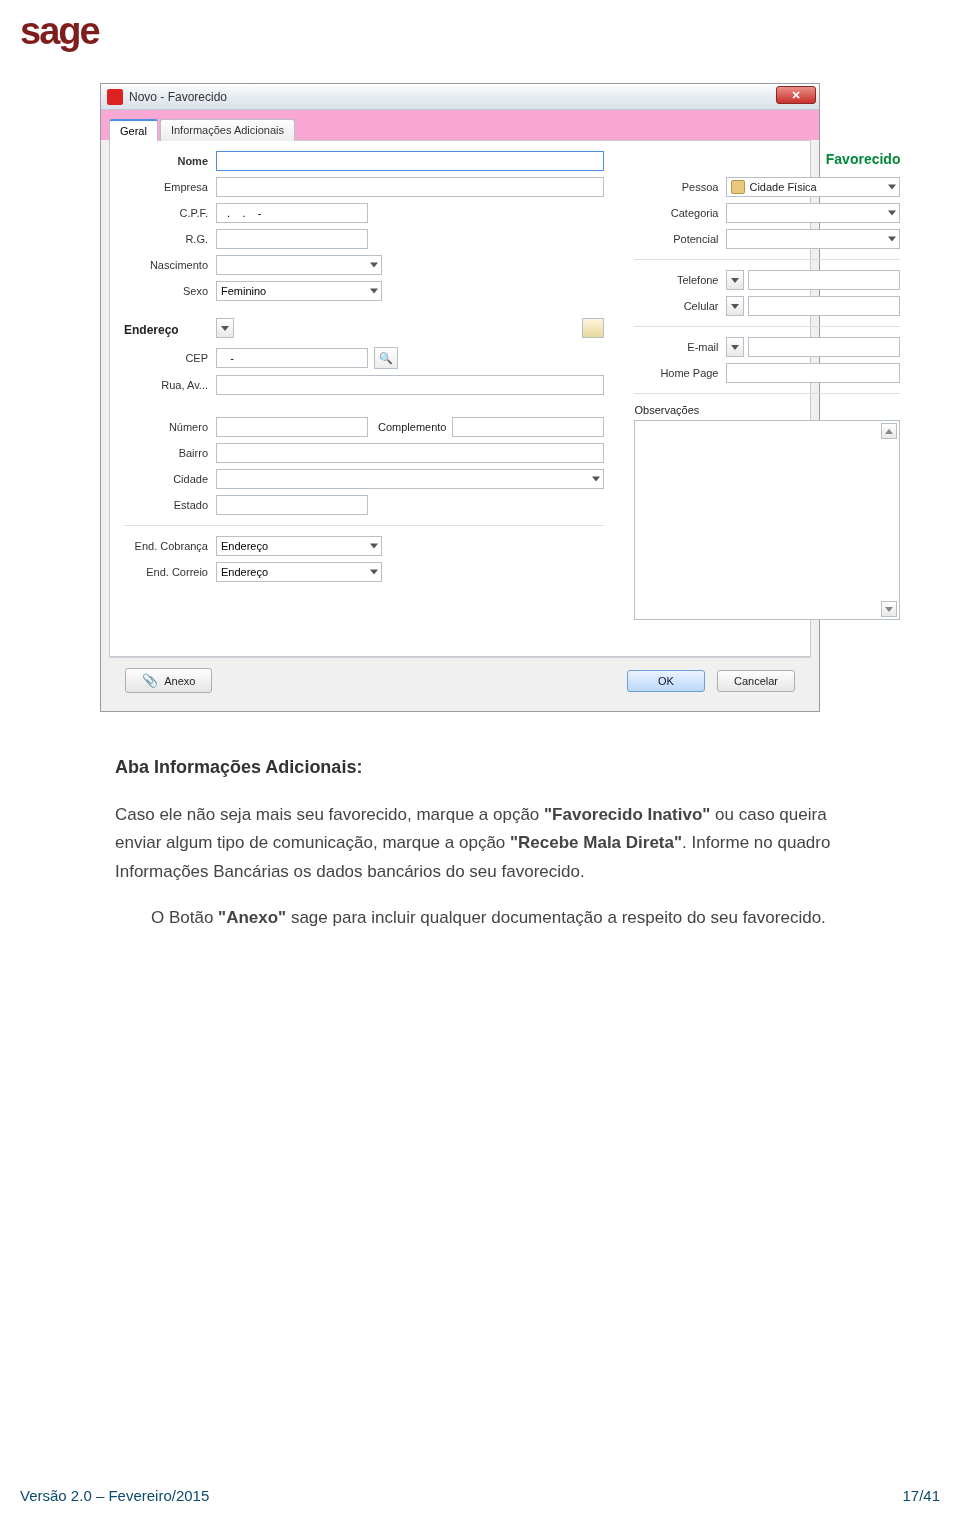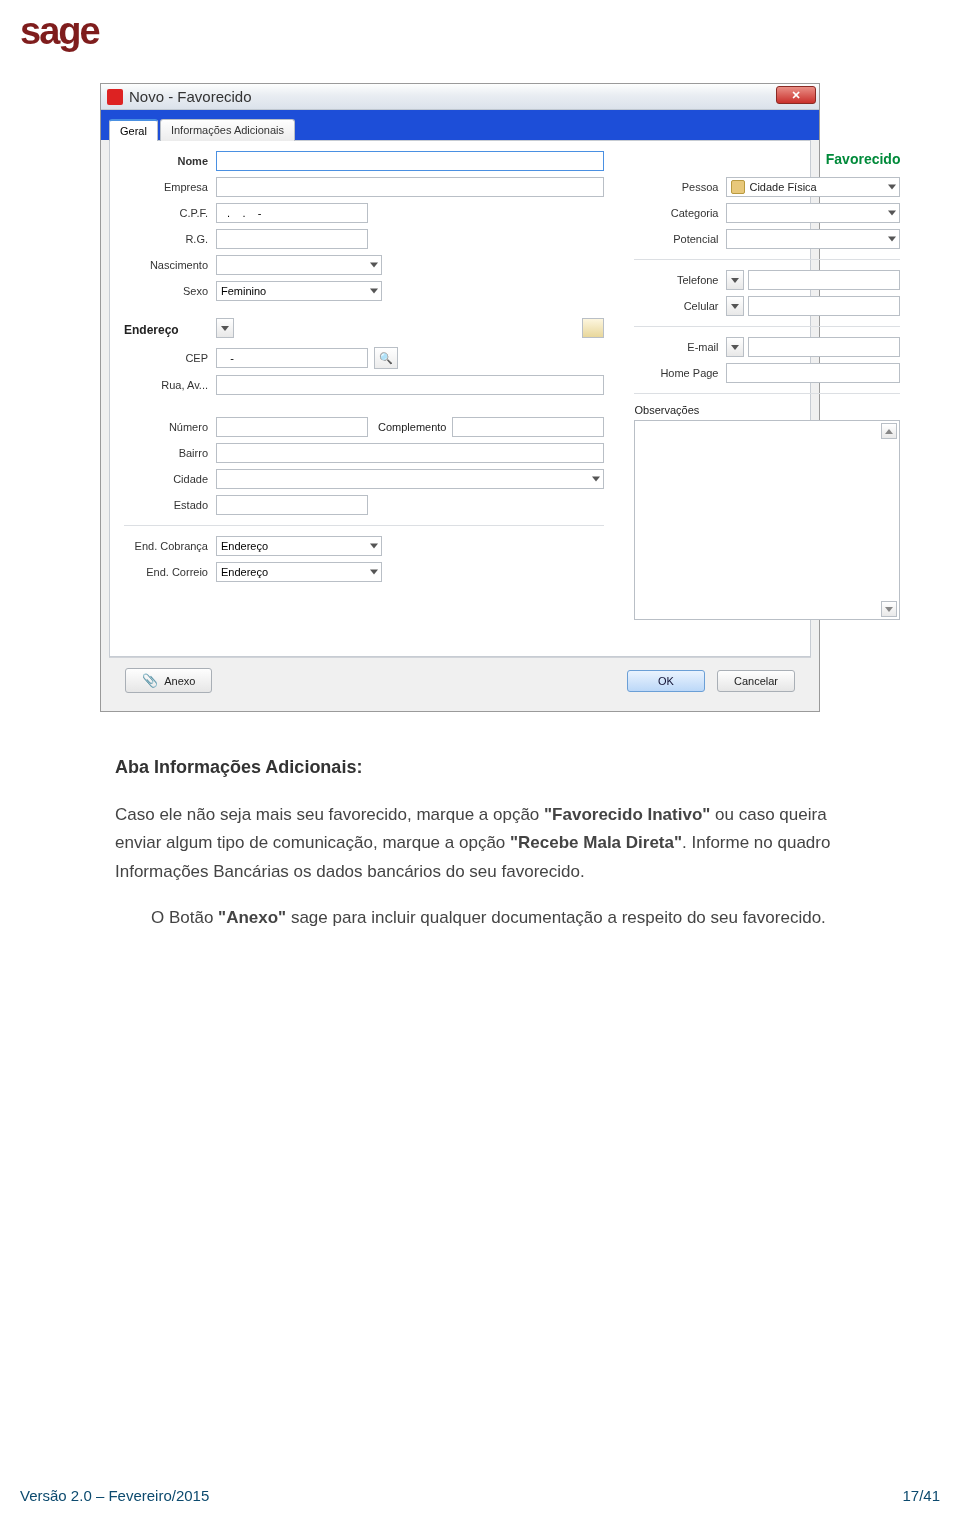--- a/index.html
+++ b/index.html
@@ -36,32 +36,32 @@
   .titlebar {
     display: flex;
     align-items: center;
     background: linear-gradient(#fdfefe,#e9edf2 45%,#dbe2eb);
     border-bottom: 1px solid #bfc7d0;
     height: 26px;
     padding: 0 0 0 6px;
     position: relative;
   }
   .titlebar .app-icon { width:16px; height:16px; background:#d22; border-radius:2px; display:inline-block; margin-right:6px;}
-  .titlebar .title { font-size:15px; color:#333; }
+  .titlebar .title { font-size:12px; color:#333; }
   .close-btn {
     position:absolute; right:3px; top:2px;
     width:40px; height:18px;
     background: linear-gradient(#e98f86,#c9302c);
     border:1px solid #8a2a24;
     border-radius:3px;
     display:flex; align-items:center; justify-content:center;
     color:#fff; font-weight:bold; font-size:11px;
   }
   .tabstrip {
-    background:#1d4ed8;
+    background:#f9a8d4;
     padding: 8px 8px 0 8px;
     display:flex;
     gap:2px;
   }
   .tab {
     background: linear-gradient(#fefefe,#ececec);
     border:1px solid #b9bfc6;
     border-bottom:none;
     border-radius:3px 3px 0 0;
     padding:4px 10px;

